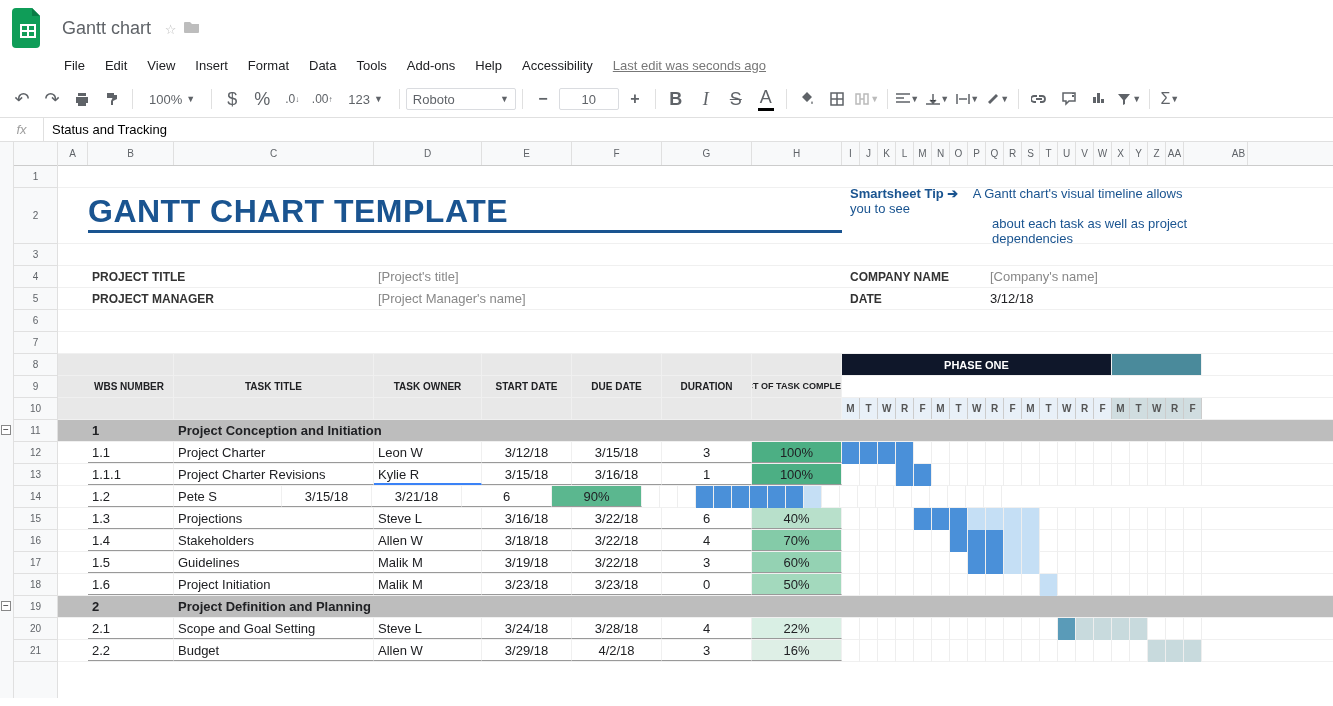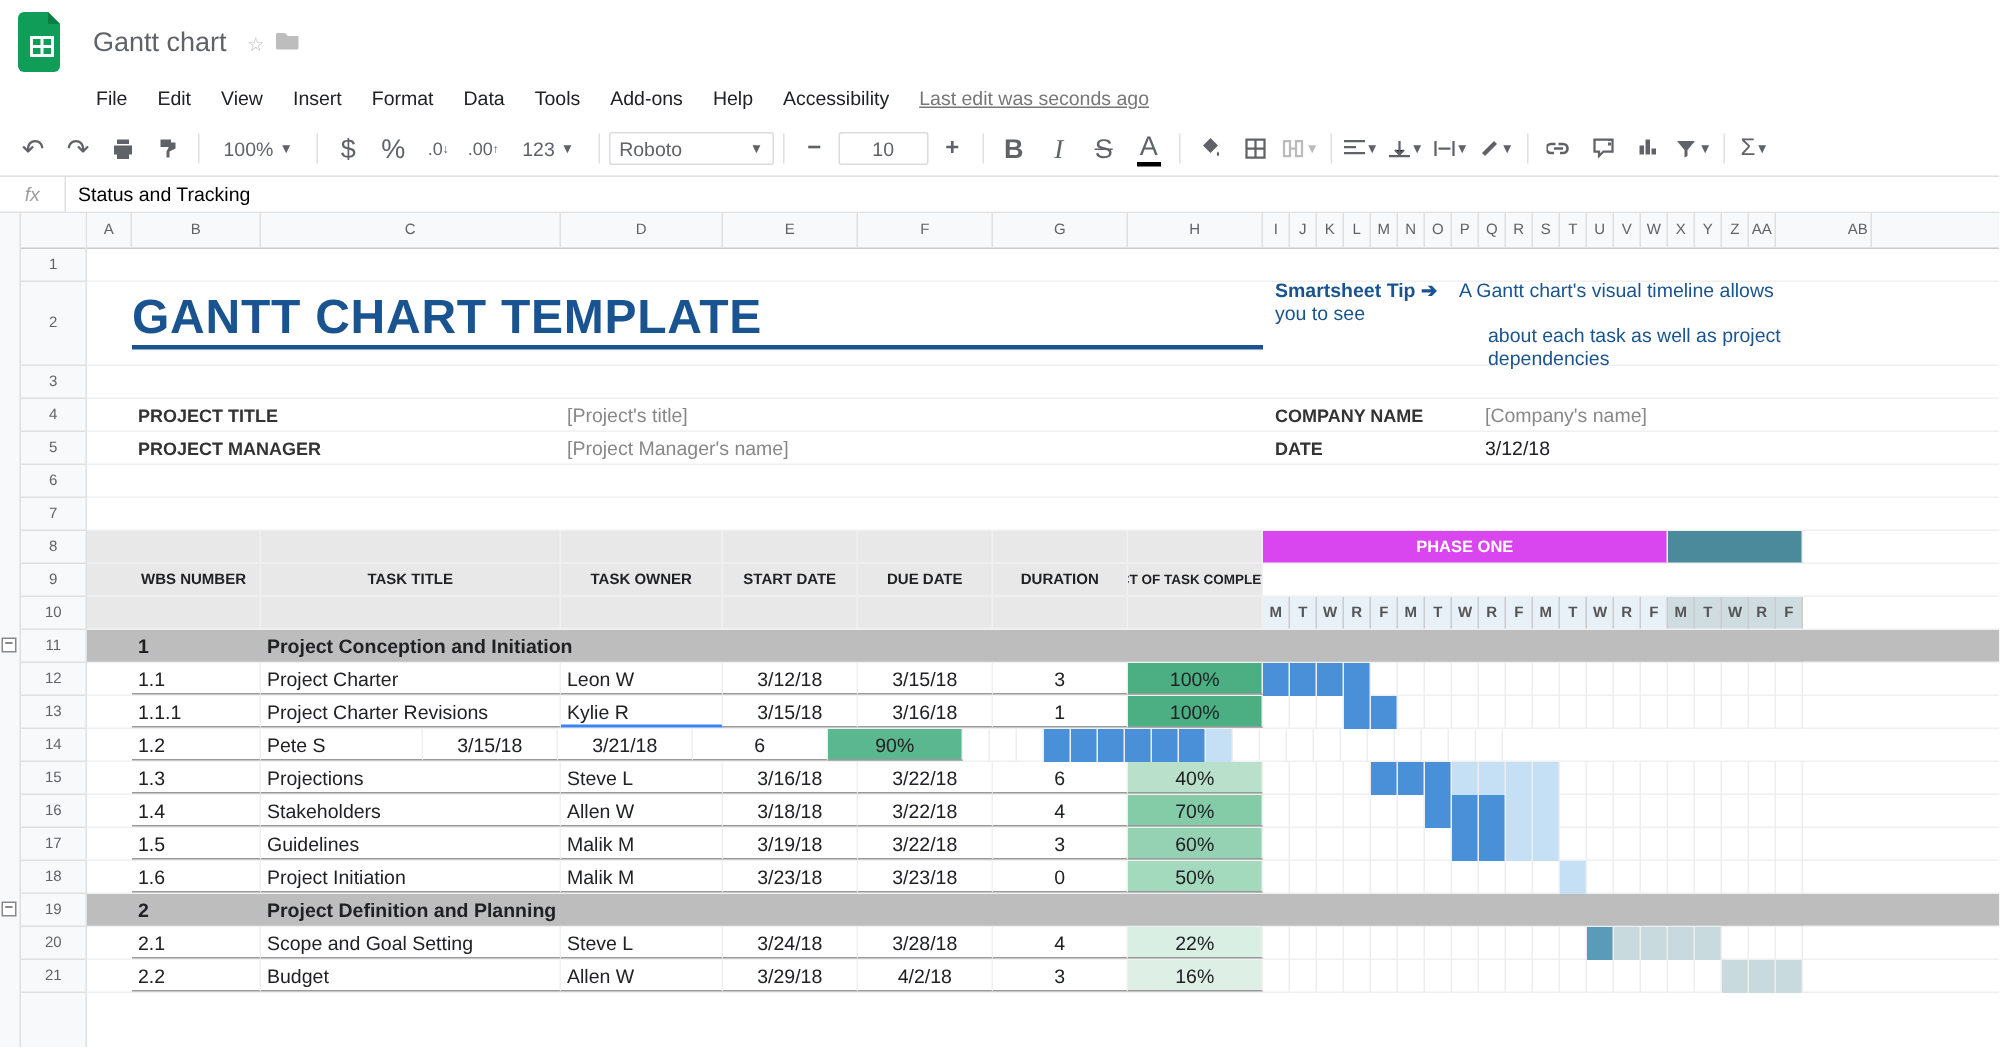--- a/index.html
+++ b/index.html
@@ -57,21 +57,21 @@
 .tbl-head { background: #e8e8e8; font-size: 10px; font-weight: 700; text-align: center; display: flex; align-items: center; justify-content: center; }
 .tbl-head.left { justify-content: flex-start; padding-left: 6px; }
 
 .phase-row { background: #bdbdbd; font-weight: 700; font-size: 13px; }
 .phase-row .cell { border-right: none; background: #bdbdbd; }
 
 .data-row .cell { border-bottom: 1px solid #ccc; }
 
 .pct-cell { text-align: center; font-weight: 500; }
 
-.gantt-hdr { background: #d946ef; color: #fff; font-weight: 700; text-align: center; font-size: 11px; }
+.gantt-hdr { background: #0f172a; color: #fff; font-weight: 700; text-align: center; font-size: 11px; }
 .week-hdr { background: #2d7bc4; color: #fff; font-weight: 700; text-align: center; font-size: 17px; margin-top: 44px; }
 .week-hdr.wk4 { background: #5a9bb8; }
 .day-hdr { background: #e8f0f8; color: #555; text-align: center; font-size: 10px; font-weight: 700; border-right: 1px solid #ccc; }
 .day-hdr.wk4 { background: #d0dde0; }
 
 .gantt-cell { border-right: 1px solid #eee; flex-shrink: 0; }
 .gantt-bar-solid { background: #4a90d9; }
 .gantt-bar-light { background: #c5dff5; }
 .gantt-phase2 { background: #5a9bb8; }
 .gantt-phase2-light { background: #c8dadd; }

